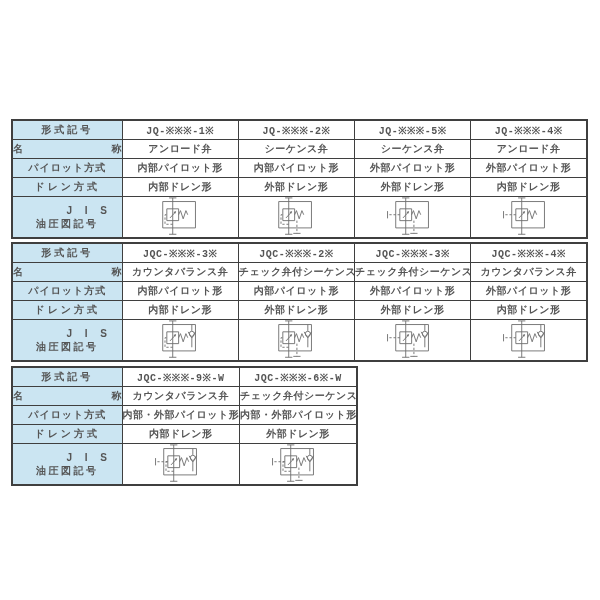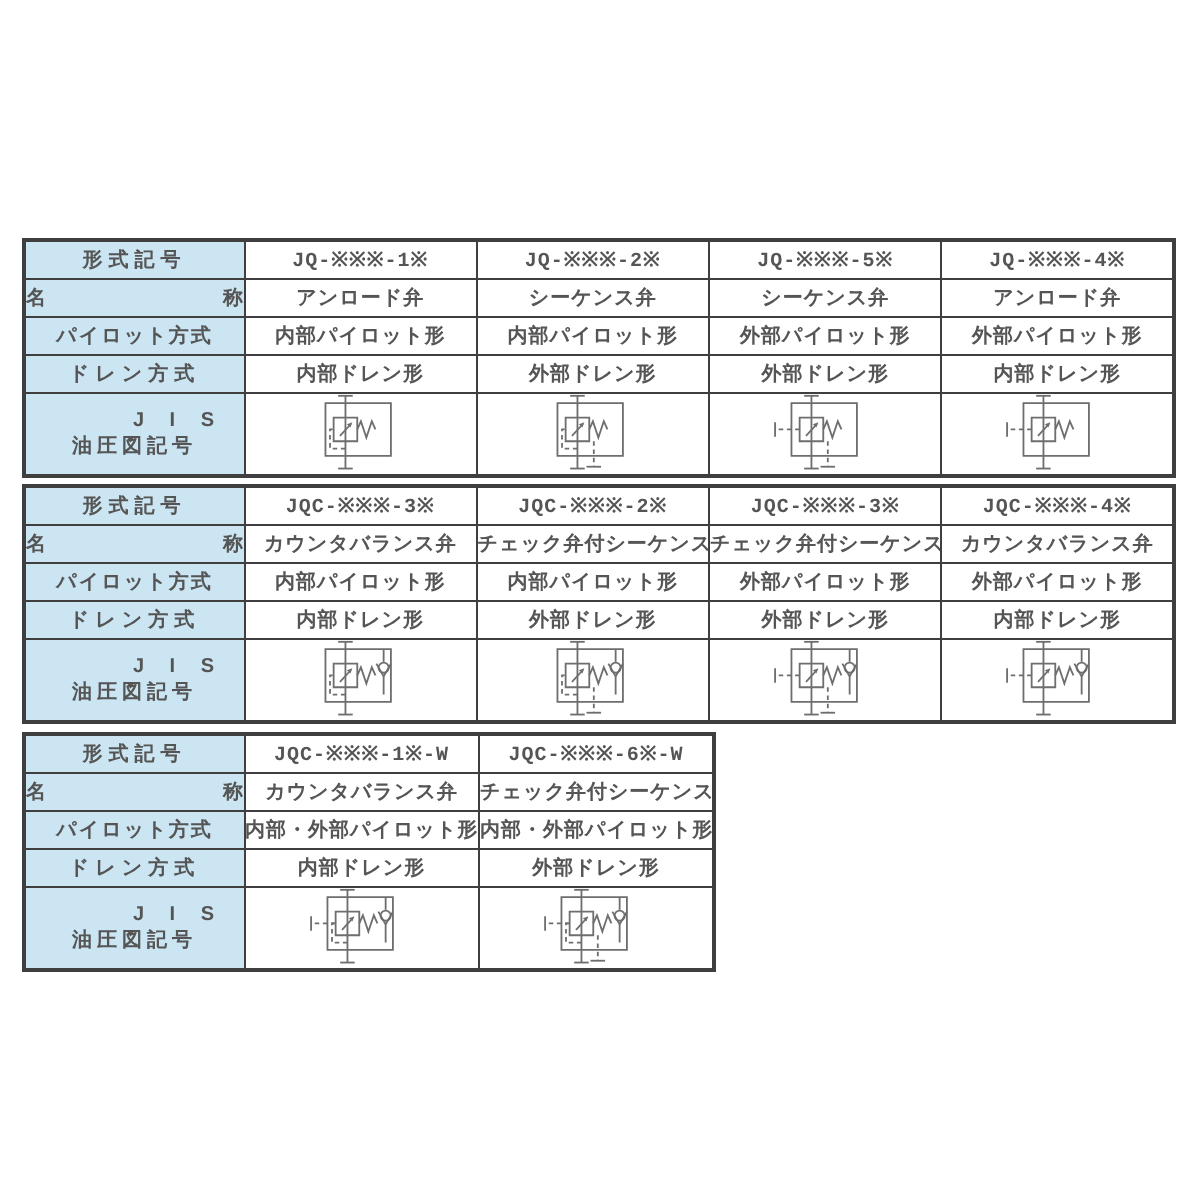--- a/index.html
+++ b/index.html
@@ -275,21 +275,21 @@
 
 <table class="spec" style="left:11px;top:366px;width:347px;">
   <colgroup>
       <col style="width:110px">
       <col>
       <col>
     </colgroup>
   <tbody>
       <tr class="r-txt">
     <td class="lab lab-model">形式記号</td>
-    <td class="model">JQC-※※※-1※-W</td>
+    <td class="model">JQC-※※※-9※-W</td>
     <td class="model">JQC-※※※-6※-W</td>
   </tr>
   <tr class="r-txt">
     <td class="lab lab-name">名 称</td>
     <td class="name">カウンタバランス弁</td>
     <td class="name">チェック弁付シーケンス弁</td>
   </tr>
   <tr class="r-txt">
     <td class="lab lab-pilot">パイロット方式</td>
     <td class="txt">内部・外部パイロット形</td>

